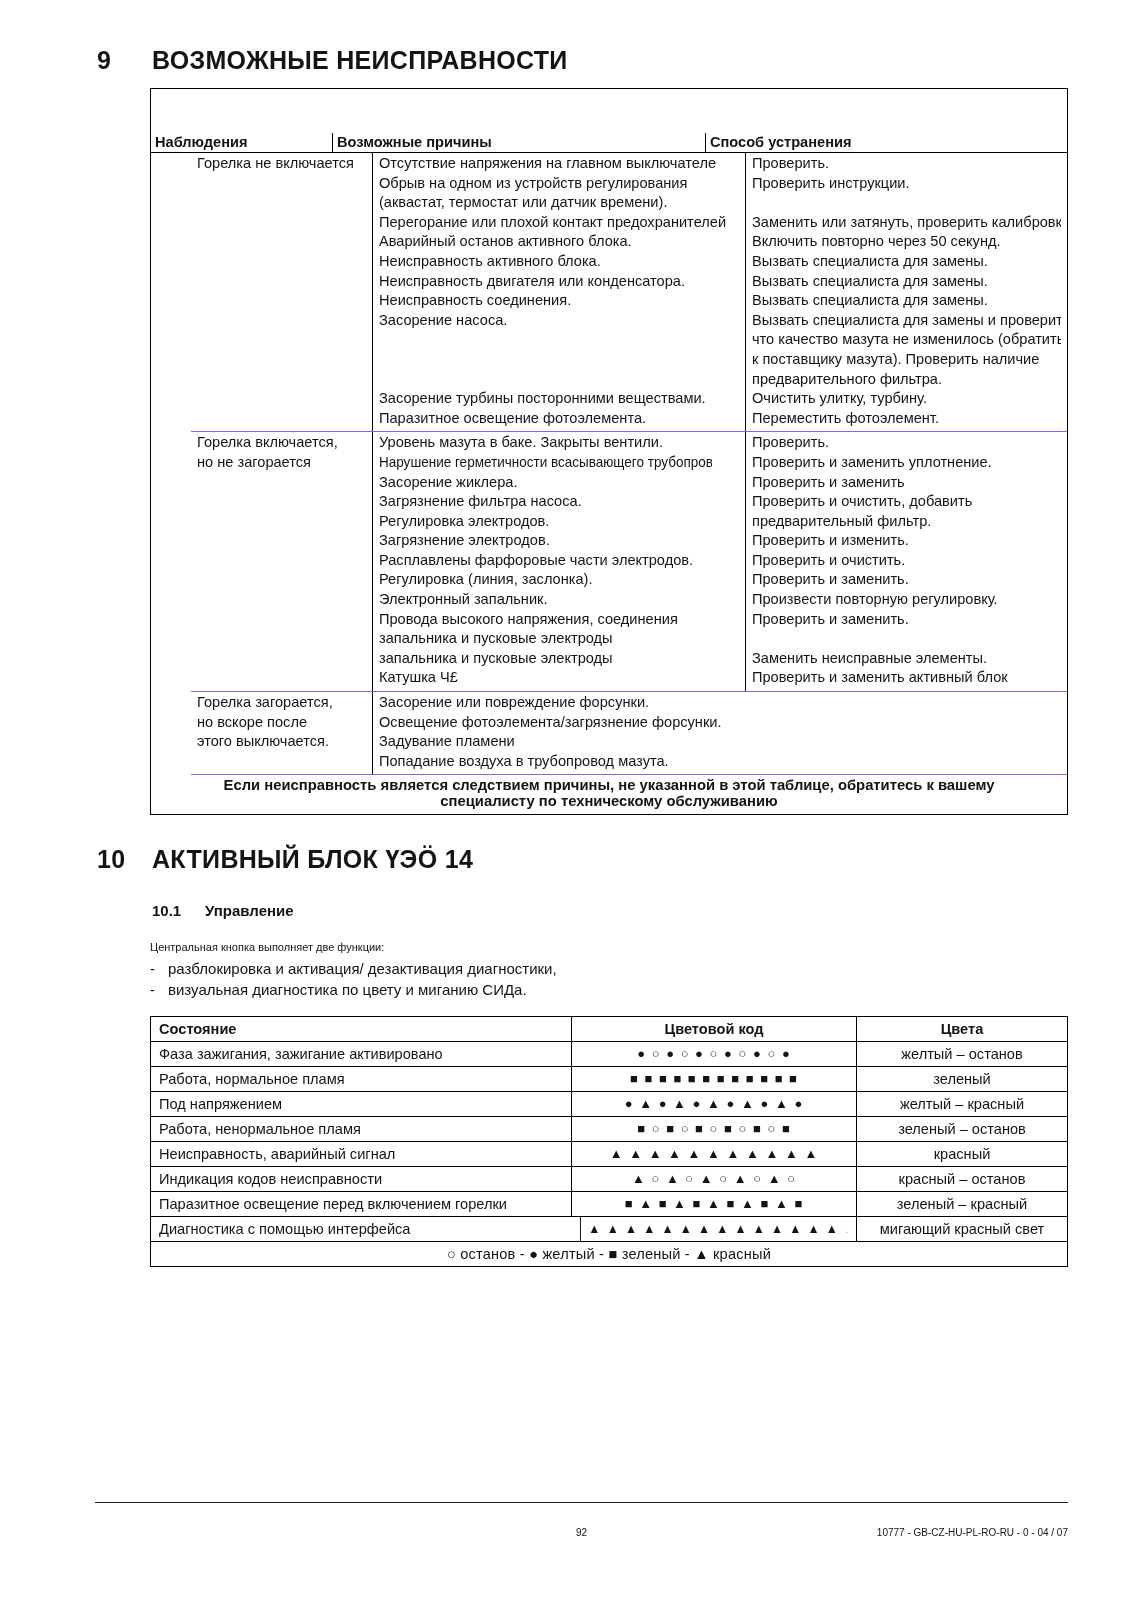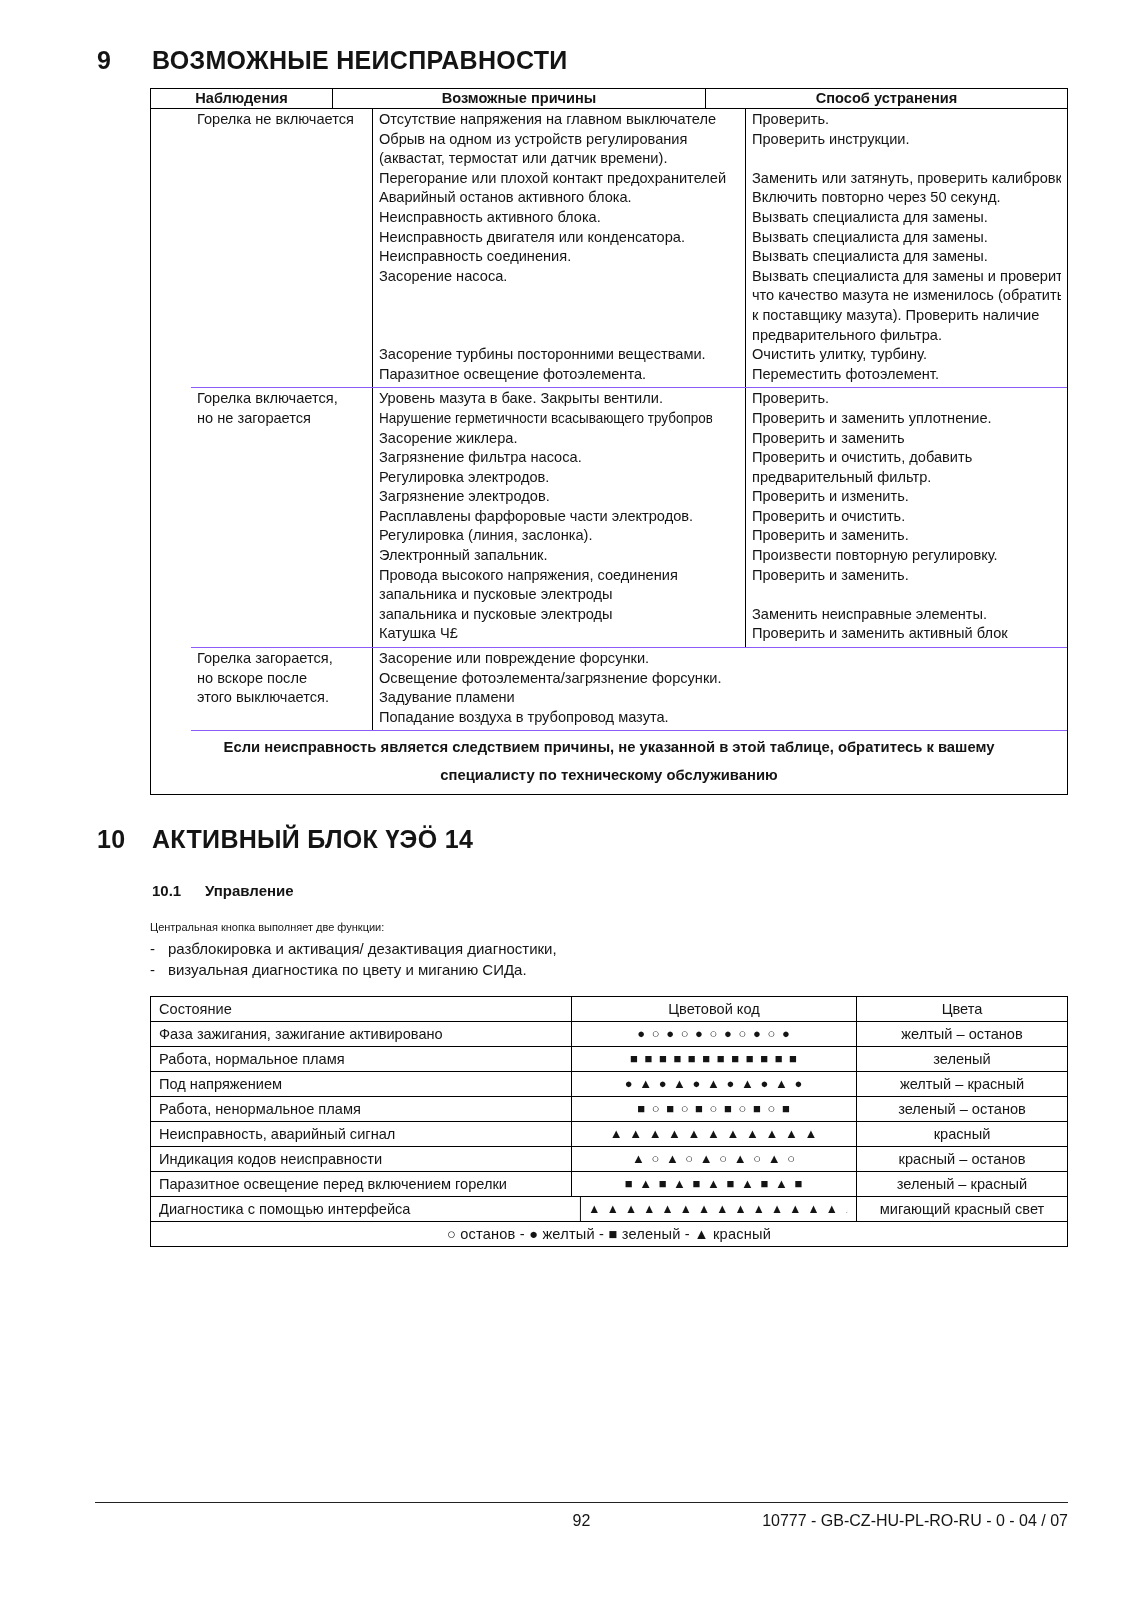--- a/index.html
+++ b/index.html
@@ -19,44 +19,44 @@
   .subheading { display:flex; margin-left:152px; margin-top:28px; font-weight:bold; font-size:15px; }
   .subheading .subnum { width:53px; flex:0 0 53px; }
   .intro { margin-left:150px; margin-top:18px; font-size:11px; line-height:21px; }
   .bullet { display:flex; margin-left:150px; font-size:15px; line-height:21px; }
   .bullet .dash { width:18px; flex:0 0 18px; }
 
   
   .table { margin-left:150px; width:918px; border:1.5px solid #000; }
   .t1 { margin-top:13px; }
   .t1-row { display:grid; grid-template-columns:181px 373px 1fr; }
-  .t1-head { font-weight:bold; text-align:center; border-bottom:1px solid #000; }
+  .t1-head { font-weight:bold; border-bottom:1px solid #000;margin-top:44px; }
   .t1-group { border-bottom:1px solid #8b5cf6;margin-left:40px; }
   .t1-cell { padding:1px 6px 3px; overflow:hidden; }
   .t1-cell + .t1-cell { border-left:1px solid #000; }
   .t1-head .t1-cell { padding:1px 4px 2px; }
   .line { height:19.6px; line-height:19.6px; white-space:nowrap; overflow:hidden; }
-  .t1-note { font-weight:bold; text-align:center; font-size:14.8px; line-height:28px; padding:2px 36px 5px; }
+  .t1-note { font-weight:bold; text-align:center; font-size:14.8px; line-height:16px; padding:2px 36px 5px; }
 
   
   .t2 { margin-top:16px; }
   .t2-row { display:grid; grid-template-columns:420px 285px 1fr; border-top:1px solid #000; }
-  .t2-head { border-top:none; font-weight:normal; }
+  .t2-head { border-top:none; font-weight:bold; }
   .t2-cell { height:24px; line-height:24px; padding:0 8px; overflow:hidden; white-space:nowrap; }
   .t2-cell + .t2-cell { border-left:1px solid #000; }
   .t2-head .t2-cell { text-align:center; }
   .t2-head .t2-cell:first-child { text-align:left; }
   .t2-cell.code { text-align:center; font-size:13px; letter-spacing:1px; word-spacing:1px; transform-origin:center; }
   .t2-cell.colors { text-align:center; }
   .t2-legend { border-top:1px solid #000; text-align:center; height:25px; line-height:25px; font-size:14.6px; letter-spacing:.2px; }
 
   
   .page-footer { position:absolute; left:95px; width:973px; top:1502px; }
   .pf-rule { border-top:1px solid #222; }
-  .pf-row { position:relative; margin-top:9px; font-size:16px; }
+  .pf-row { position:relative; margin-top:24px; font-size:10px; }
   .pf-center { text-align:center; }
   .pf-right { position:absolute; right:0; top:0; }
 </style>
 </head>
 <body>
 
 <div class="page">
 
   <div class="heading h9">
     <span class="hnum">9</span>

